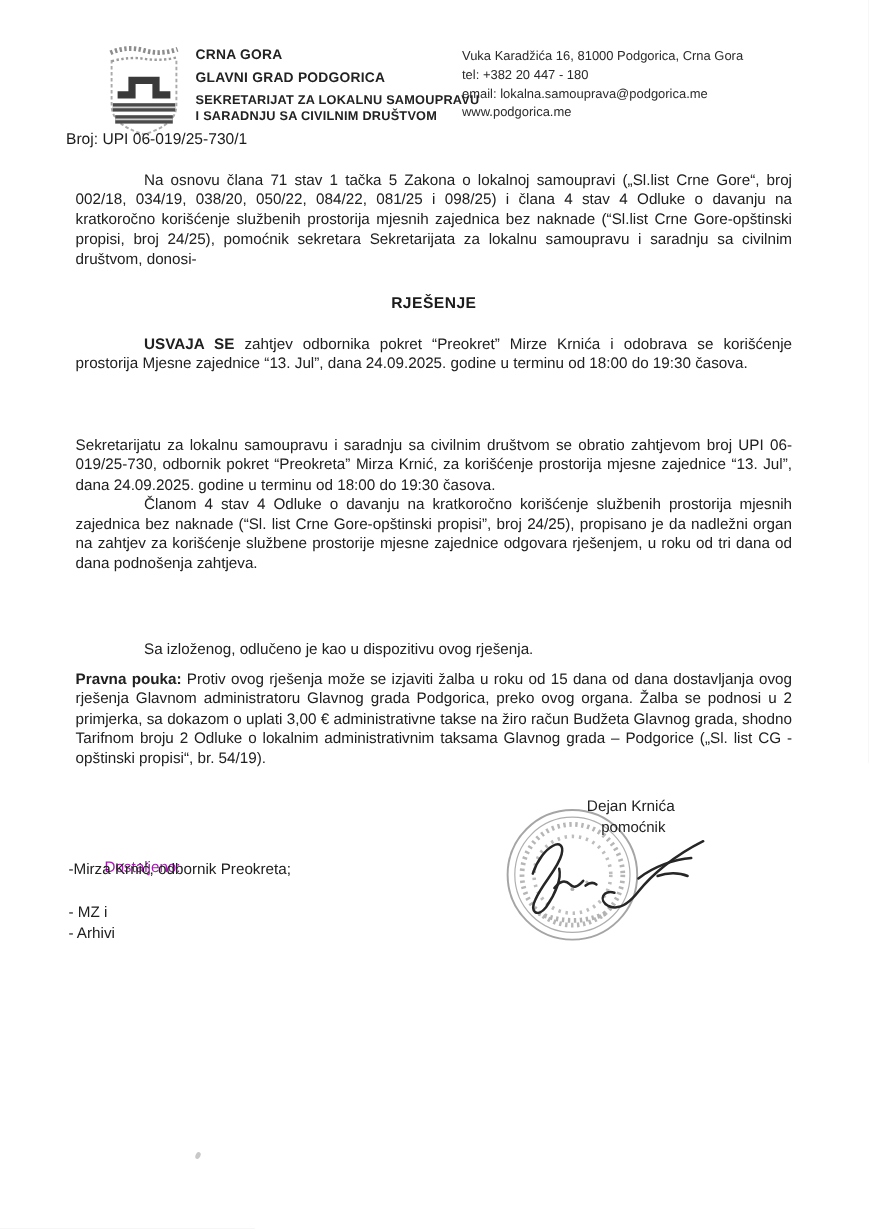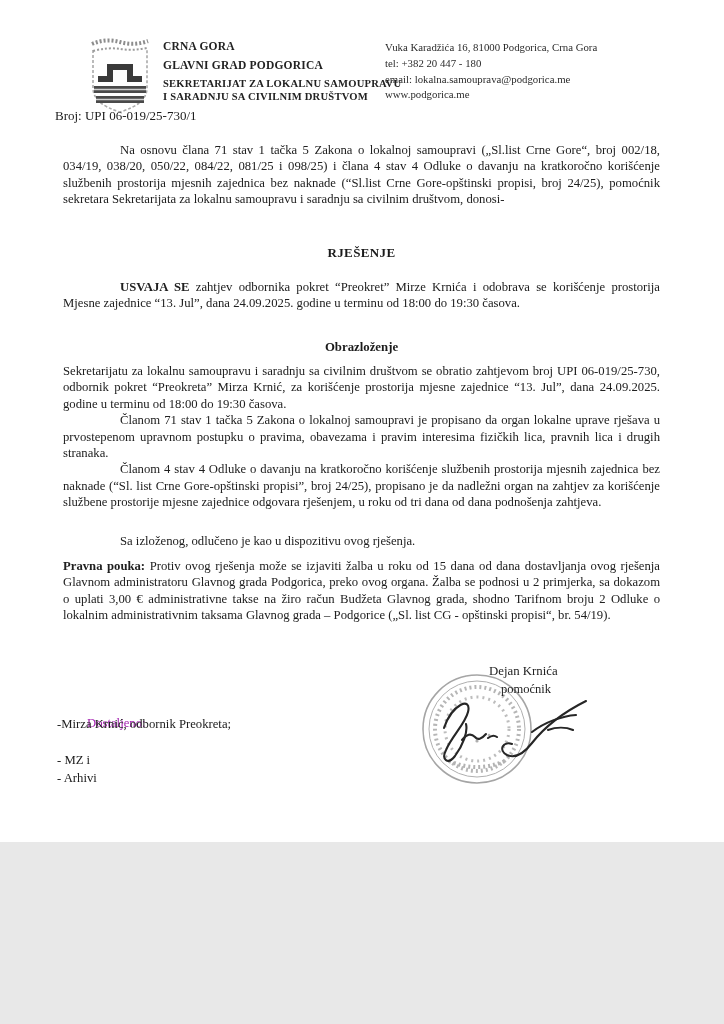--- a/index.html
+++ b/index.html
@@ -1,18 +1,18 @@
 <!DOCTYPE html>
 <html><head>
 <meta charset="utf-8">
 <style>
   html,body{margin:0;padding:0;background:#e8e8e8;}
   .page{
-    position:relative;width:724px;height:842px;background:#ffffff;
-    font-family:Liberation Serif, serif;color:#1d1d1d;overflow:hidden;
+    position:relative;width:724px;height:1024px;background:#ffffff;
+    font-family:Liberation Sans, sans-serif;color:#1d1d1d;overflow:hidden;
     margin:0 auto;
   }
   .abs{position:absolute;}
   
   .org-line{font-weight:bold;color:#222;letter-spacing:.2px;white-space:nowrap;}
   .org-big{font-size:11.5px;}
   .org-small{font-size:10.6px;text-align:right;}
   .contact-line{font-size:10.8px;color:#2b2b2b;white-space:nowrap;}
   .doc-number{font-size:13px;color:#1b1b1b;white-space:nowrap;}
   .doc-date{font-size:13px;color:#1b1b1b;text-align:right;white-space:nowrap;}
@@ -64,25 +64,23 @@
   <div class="abs contact-line" style="left:385px;top:88px;">www.podgorica.me</div>
 
   <div class="abs doc-number" style="left:55px;top:108px;">Broj: UPI 06-019/25-730/1</div>
 
   <p class="abs para indent" style="left:63px;top:142px;">Na osnovu člana 71 stav 1 tačka 5 Zakona o lokalnoj samoupravi („Sl.list Crne Gore“, broj 002/18, 034/19, 038/20, 050/22, 084/22, 081/25 i 098/25) i člana 4 stav 4 Odluke o davanju na kratkoročno korišćenje službenih prostorija mjesnih zajednica bez naknade (“Sl.list Crne Gore-opštinski propisi, broj 24/25), pomoćnik sekretara Sekretarijata za lokalnu samoupravu i saradnju sa civilnim društvom, donosi-</p>
 
   <div class="abs heading" style="left:63px;top:245px;">RJEŠENJE</div>
 
   <p class="abs para indent" style="left:63px;top:279px;"><span class="lead">USVAJA SE</span><span> zahtjev odbornika pokret “Preokret” Mirze Krnića i odobrava se korišćenje prostorija Mjesne zajednice “13. Jul”, dana 24.09.2025. godine u terminu od 18:00 do 19:30 časova.</span></p>
 
-  <div class="abs heading2" style="left:63px;top:340px;">Obrazloženje</div>
 
   <div class="abs" style="left:63px;top:363px;">
     <p class="para">Sekretarijatu za lokalnu samoupravu i saradnju sa civilnim društvom se obratio zahtjevom broj UPI 06-019/25-730, odbornik pokret “Preokreta” Mirza Krnić, za korišćenje prostorija mjesne zajednice “13. Jul”, dana 24.09.2025. godine u terminu od 18:00 do 19:30 časova.</p>
-    <p class="para indent">Članom 71 stav 1 tačka 5 Zakona o lokalnoj samoupravi je propisano da organ lokalne uprave rješava u prvostepenom upravnom postupku o pravima, obavezama i pravim interesima fizičkih lica, pravnih lica i drugih stranaka.</p>
     <p class="para indent">Članom 4 stav 4 Odluke o davanju na kratkoročno korišćenje službenih prostorija mjesnih zajednica bez naknade (“Sl. list Crne Gore-opštinski propisi”, broj 24/25), propisano je da nadležni organ na zahtjev za korišćenje službene prostorije mjesne zajednice odgovara rješenjem, u roku od tri dana od dana podnošenja zahtjeva.</p>
   </div>
 
   <p class="abs para indent" style="left:63px;top:533px;">Sa izloženog, odlučeno je kao u dispozitivu ovog rješenja.</p>
 
   <p class="abs para" style="left:63px;top:558px;"><span class="lead">Pravna pouka:</span><span> Protiv ovog rješenja može se izjaviti žalba u roku od 15 dana od dana dostavljanja ovog rješenja Glavnom administratoru Glavnog grada Podgorica, preko ovog organa. Žalba se podnosi u 2 primjerka, sa dokazom o uplati 3,00 € administrativne takse na žiro račun Budžeta Glavnog grada, shodno Tarifnom broju 2 Odluke o lokalnim administrativnim taksama Glavnog grada – Podgorice („Sl. list CG - opštinski propisi“, br. 54/19).</span></p>
 
   <div class="abs" style="left:419px;top:671px;">
     <svg width="116" height="116" viewBox="0 0 116 116" style="opacity:.8;">
       <circle cx="58" cy="58" r="54" fill="none" stroke="#8f8f8f" stroke-width="1.6"></circle>

